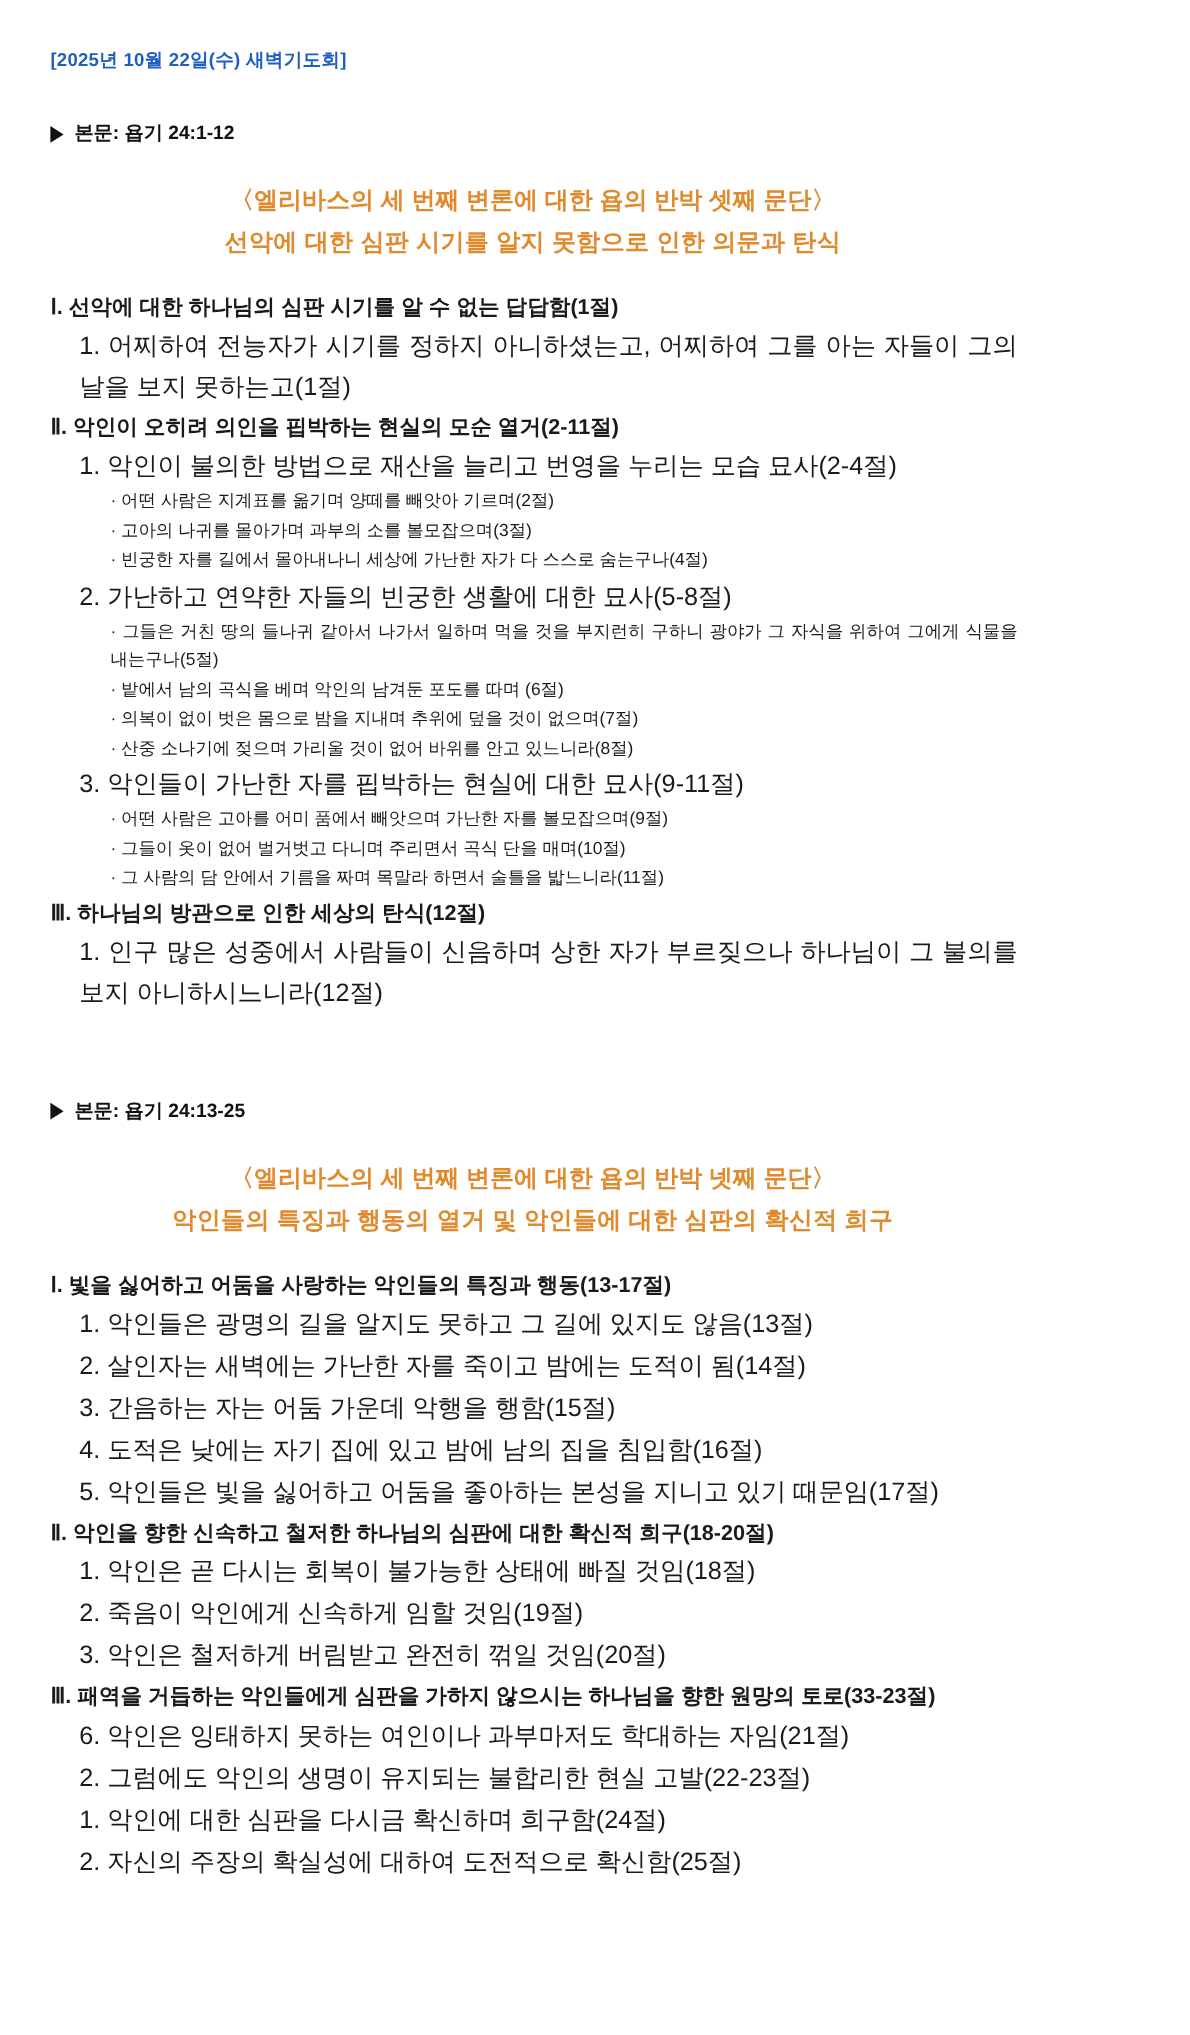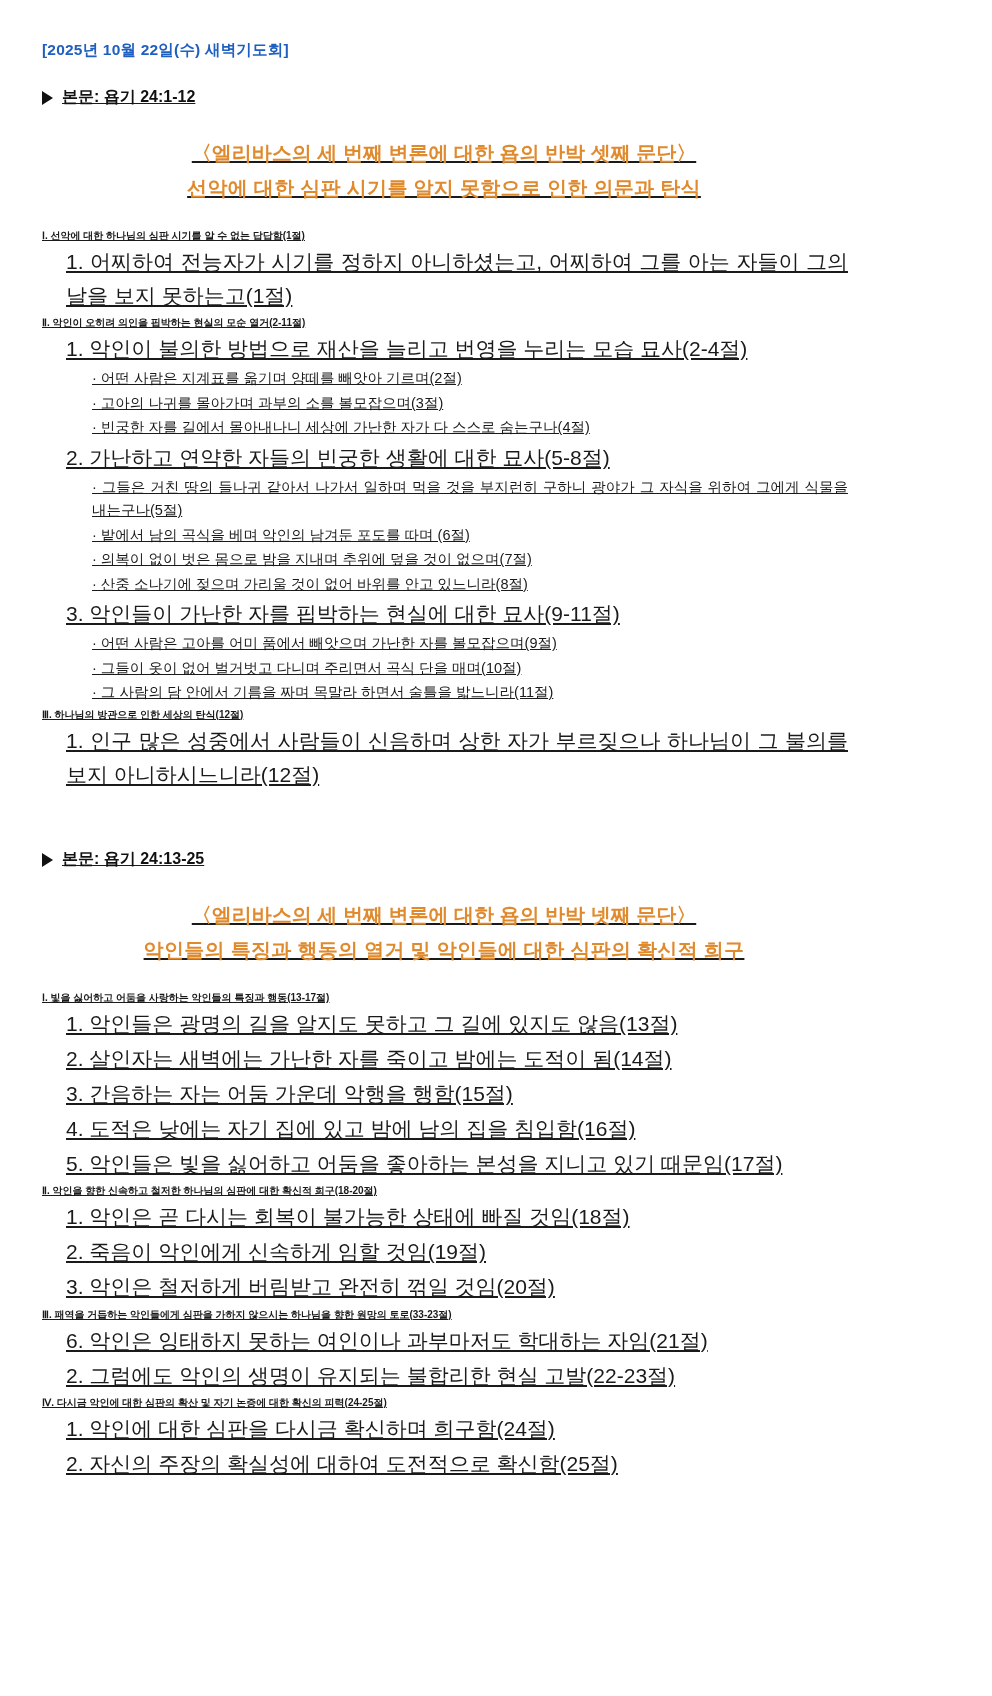--- a/index.html
+++ b/index.html
@@ -22,22 +22,21 @@
     position: relative;
   }
   .doc-date {
     color: #1f5fbf;
     font-weight: bold;
     font-size: 15.5px;
     letter-spacing: 0.2px;
     margin: 6px 0 0 2px;
   }
   .section {
-    margin-top: 26px;
-    text-decoration: underline;
+    margin-top: 40px;
   }
   .section-heading {
     font-weight: bold;
     font-size: 16px;
     color: #111;
     margin-left: 2px;
     display: flex;
     align-items: center;
     gap: 9px;
   }
@@ -59,21 +58,21 @@
     margin-bottom: 6px;
   }
   .title-block .t2 {
     letter-spacing: 0.3px;
   }
   .outline {
     margin-top: 22px;
   }
   .lv1 {
     font-weight: bold;
-    font-size: 10px;
+    font-size: 18px;
     margin: 2px 0 1px 0;
     padding-left: 2px;
     line-height: 1.62;
     text-align: justify;
   }
   .lv2 {
     font-size: 21px;
     margin: 1px 0;
     padding-left: 26px;
     line-height: 1.62;
@@ -158,19 +157,18 @@
       <div class="lv2">3. 간음하는 자는 어둠 가운데 악행을 행함(15절)</div>
       <div class="lv2">4. 도적은 낮에는 자기 집에 있고 밤에 남의 집을 침입함(16절)</div>
       <div class="lv2">5. 악인들은 빛을 싫어하고 어둠을 좋아하는 본성을 지니고 있기 때문임(17절)</div>
       <div class="lv1">Ⅱ. 악인을 향한 신속하고 철저한 하나님의 심판에 대한 확신적 희구(18-20절)</div>
       <div class="lv2">1. 악인은 곧 다시는 회복이 불가능한 상태에 빠질 것임(18절)</div>
       <div class="lv2">2. 죽음이 악인에게 신속하게 임할 것임(19절)</div>
       <div class="lv2">3. 악인은 철저하게 버림받고 완전히 꺾일 것임(20절)</div>
       <div class="lv1">Ⅲ. 패역을 거듭하는 악인들에게 심판을 가하지 않으시는 하나님을 향한 원망의 토로(33-23절)</div>
       <div class="lv2">6. 악인은 잉태하지 못하는 여인이나 과부마저도 학대하는 자임(21절)</div>
       <div class="lv2">2. 그럼에도 악인의 생명이 유지되는 불합리한 현실 고발(22-23절)</div>
-      <div class="lv1">Ⅳ. 다시금 악인에 대한 심판의 확산 및 자기 논증에 대한 확신의 피력(24-25절)</div>
       <div class="lv2">1. 악인에 대한 심판을 다시금 확신하며 희구함(24절)</div>
       <div class="lv2">2. 자신의 주장의 확실성에 대하여 도전적으로 확신함(25절)</div>
     </div>
   </div>
 
 </div>
 
 </body></html>

